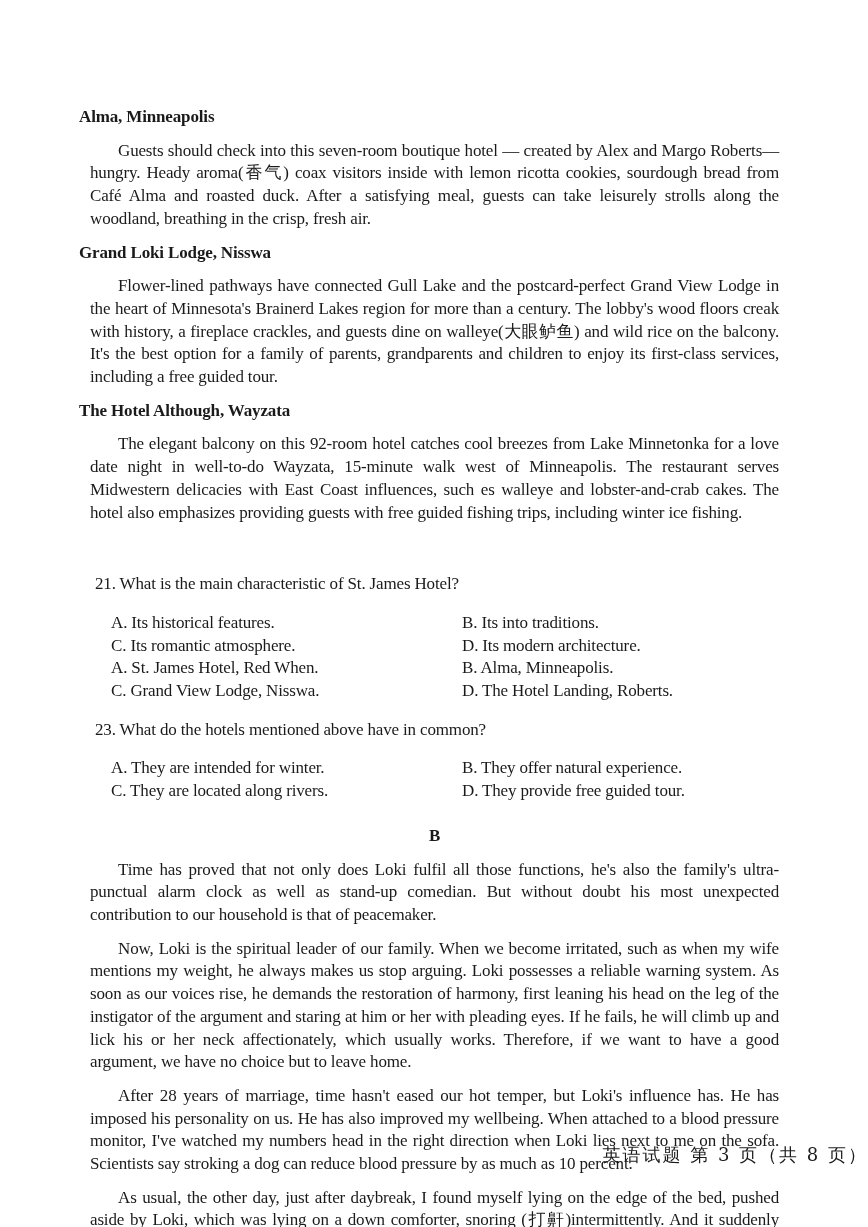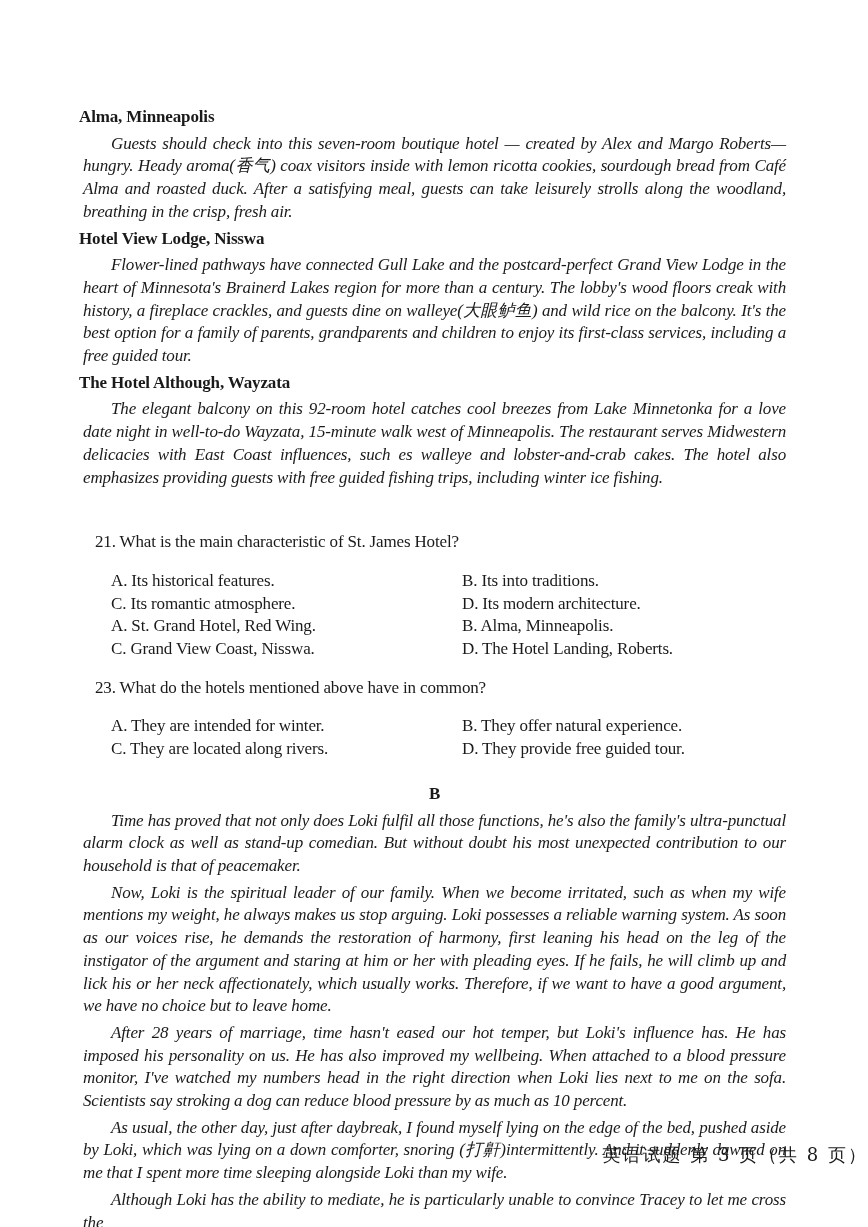--- a/index.html
+++ b/index.html
@@ -22,24 +22,23 @@
       width: 711px;
       font-size: 17px;
       line-height: 22.7px;
       letter-spacing: -0.15px;
     }
     .heading {
       font-weight: bold;
       margin: 0;
     }
     .para {
-      margin: 4px;
+      margin: 11px;
       text-indent: 28px;
       text-align: justify;
-      font-style: italic;
     }
     .gap {
       height: 13px;
     }
     .question {
       margin: 16px;
     }
     .options {
       display: flex;
       margin: 0;
@@ -73,21 +72,21 @@
     }
   </style>
 </head>
 <body>
 
 <div class="page">
 
   <p class="heading">Alma, Minneapolis</p>
   <p class="para">Guests should check into this seven-room boutique hotel — created by Alex and Margo Roberts— hungry. Heady aroma(香气) coax visitors inside with lemon ricotta cookies, sourdough bread from Café Alma and roasted duck. After a satisfying meal, guests can take leisurely strolls along the woodland, breathing in the crisp, fresh air.</p>
 
-  <p class="heading">Hotel View Lodge, Nisswa</p>
+  <p class="heading">Grand Loki Lodge, Nisswa</p>
   <p class="para">Flower-lined pathways have connected Gull Lake and the postcard-perfect Grand View Lodge in the heart of Minnesota's Brainerd Lakes region for more than a century. The lobby's wood floors creak with history, a fireplace crackles, and guests dine on walleye(大眼鲈鱼) and wild rice on the balcony. It's the best option for a family of parents, grandparents and children to enjoy its first-class services, including a free guided tour.</p>
 
   <p class="heading">The Hotel Although, Wayzata</p>
   <p class="para">The elegant balcony on this 92-room hotel catches cool breezes from Lake Minnetonka for a love date night in well-to-do Wayzata, 15-minute walk west of Minneapolis. The restaurant serves Midwestern delicacies with East Coast influences, such es walleye and lobster-and-crab cakes. The hotel also emphasizes providing guests with free guided fishing trips, including winter ice fishing.</p>
 
   <div class="gap" style="height:22px"></div>
 
   <div>
     <p class="question">21. What is the main characteristic of St. James Hotel?</p>
     <div class="options">
@@ -95,25 +94,25 @@
       <p class="opt right">B. Its into traditions.</p>
     </div>
     <div class="options">
       <p class="opt left">C. Its romantic atmosphere.</p>
       <p class="opt right">D. Its modern architecture.</p>
     </div>
   </div>
 
   <div>
     <div class="options">
-      <p class="opt left">A. St. Grand Hotel, Red Wing.</p>
+      <p class="opt left">A. St. James Hotel, Red When.</p>
       <p class="opt right">B. Alma, Minneapolis.</p>
     </div>
     <div class="options">
-      <p class="opt left">C. Grand View Coast, Nisswa.</p>
+      <p class="opt left">C. Grand View Lodge, Nisswa.</p>
       <p class="opt right">D. The Hotel Landing, Roberts.</p>
     </div>
   </div>
 
   <div>
     <p class="question">23. What do the hotels mentioned above have in common?</p>
     <div class="options">
       <p class="opt left">A. They are intended for winter.</p>
       <p class="opt right">B. They offer natural experience.</p>
     </div>

